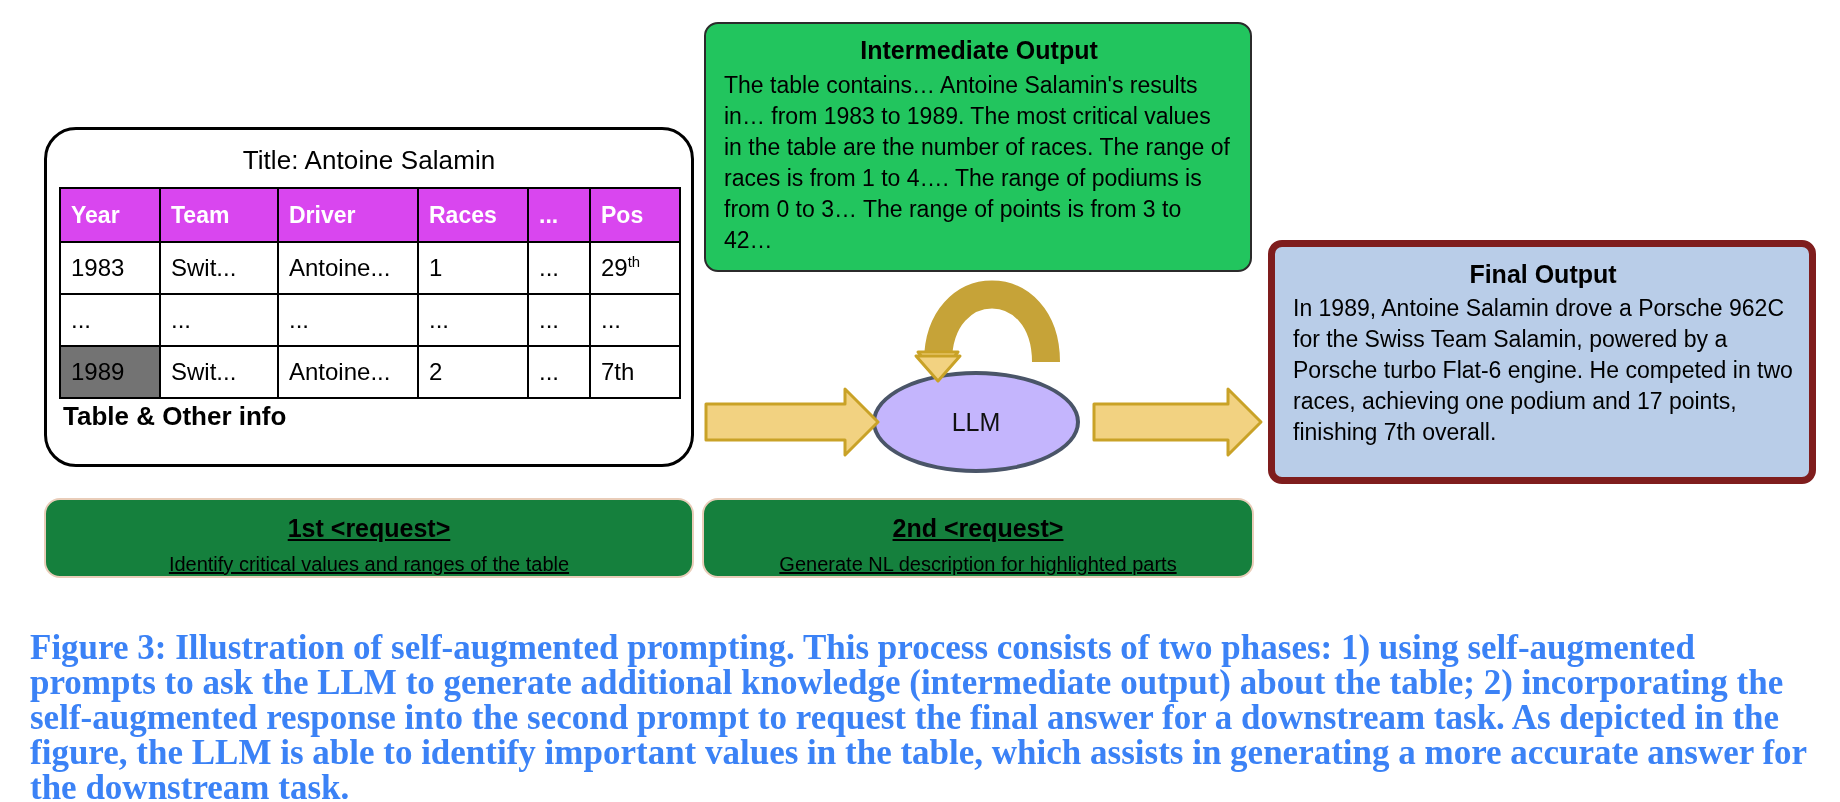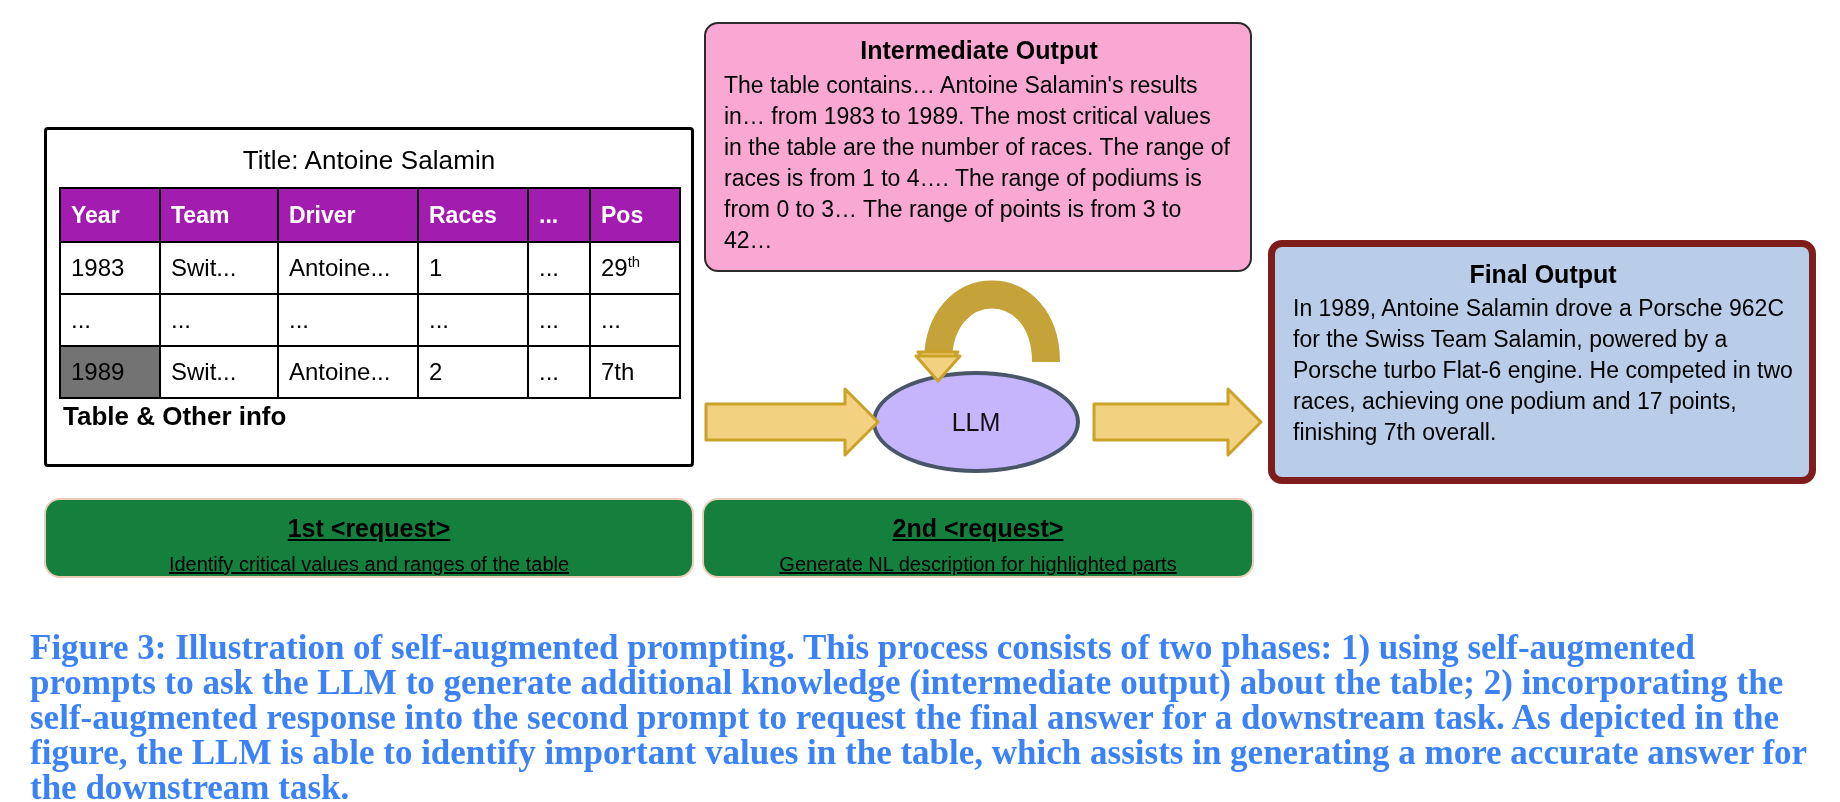--- a/index.html
+++ b/index.html
@@ -23,21 +23,21 @@
   }
 
   
   .table-card {
     position: absolute;
     left: 44px;
     top: 127px;
     width: 650px;
     height: 340px;
     border: 3px solid #000000;
-    border-radius: 4px;
+    border-radius: 32px;
     background: #ffffff;
     box-sizing: border-box;
   }
   .table-title {
     text-align: center;
     font-size: 26px;
     line-height: 34px;
     padding-top: 13px;
     color: #000;
     letter-spacing: .1px;
@@ -55,21 +55,21 @@
     font-size: 24px;
     height: 52px;
     padding: 0 10px;
     text-align: left;
     font-weight: normal;
     box-sizing: border-box;
     overflow: hidden;
     white-space: nowrap;
   }
   .tbl th {
-    background: #a21caf;
+    background: #d946ef;
     color: #ffffff;
     font-weight: bold;
     border-color: #000000;
     height: 54px;
     font-size: 23px;
   }
   .tbl th.sep { border-left: 2px solid #3a3a3a; }
   .tbl td { background: #ffffff; }
   td.hl { background: #737373; }
   sup { font-size: 0.62em; vertical-align: super; }
@@ -113,21 +113,21 @@
   #req1 { left: 44px; top: 498px; width: 650px; height: 80px; }
   #req2 { left: 702px; top: 498px; width: 552px; height: 80px; }
 
   
   .green-box {
     position: absolute;
     left: 704px;
     top: 22px;
     width: 548px;
     height: 250px;
-    background: #f9a8d4;
+    background: #22c55e;
     border: 2px solid #2b2b2b;
     border-radius: 14px;
     box-sizing: border-box;
     padding: 10px 16px 10px 18px;
   }
   .green-box .box-title {
     text-align: center;
     font-size: 25px;
     font-weight: bold;
     line-height: 32px;

